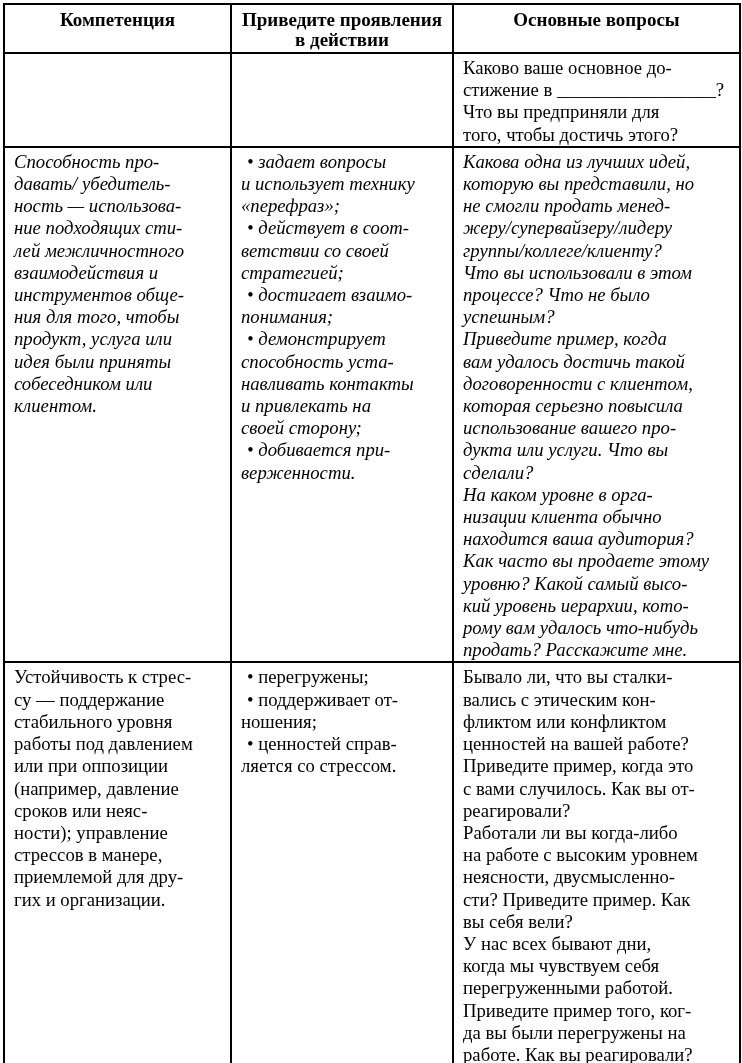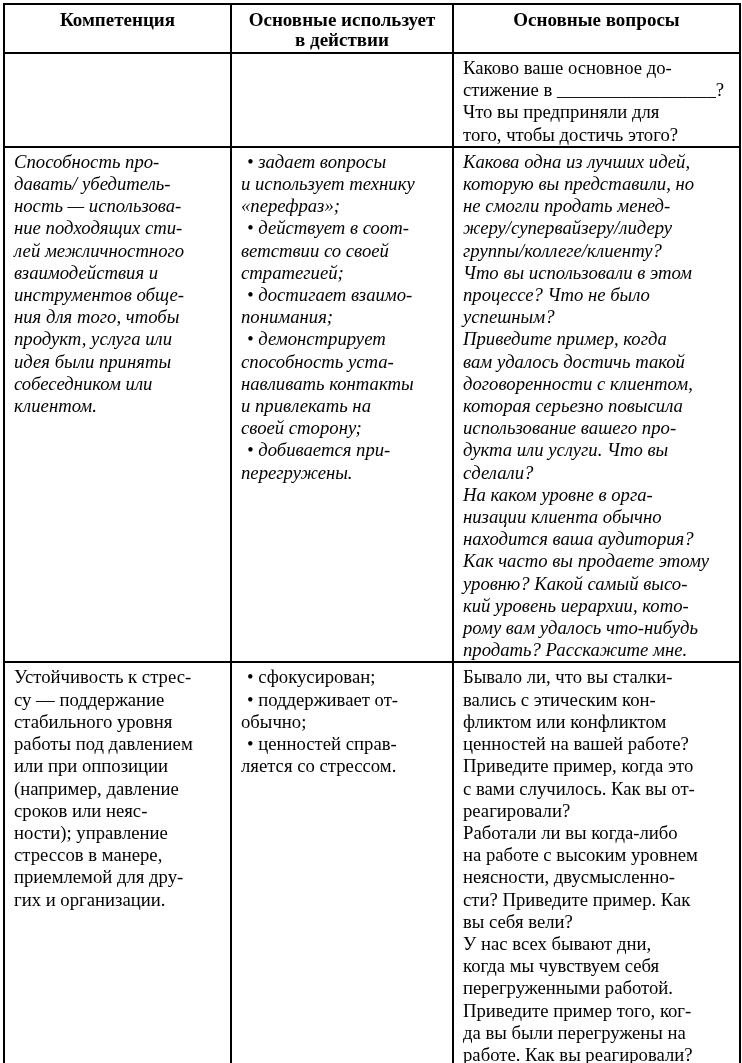--- a/index.html
+++ b/index.html
@@ -65,21 +65,21 @@
 <div class="page">
   <table class="comp-table">
     <colgroup>
       <col class="c1">
       <col class="c2">
       <col class="c3">
     </colgroup>
     <thead>
       <tr class="r-head">
         <th>Компетенция</th>
-        <th>Основные использует
+        <th>Приведите проявления
 в действии</th>
         <th>Основные вопросы</th>
       </tr>
     </thead>
     <tbody>
       <tr class="r-1">
         <td></td>
         <td></td>
         <td>Каково ваше основное до-
 стижение в _________________?
@@ -102,21 +102,21 @@
         <td><div class="bullet-item">• задает вопросы
 и использует технику
 «перефраз»;</div><div class="bullet-item">• действует в соот-
 ветствии со своей
 стратегией;</div><div class="bullet-item">• достигает взаимо-
 понимания;</div><div class="bullet-item">• демонстрирует
 способность уста-
 навливать контакты
 и привлекать на
 своей сторону;</div><div class="bullet-item">• добивается при-
-перегружены.</div></td>
+верженности.</div></td>
         <td>Какова одна из лучших идей,
 которую вы представили, но
 не смогли продать менед-
 жеру/супервайзеру/лидеру
 группы/коллеге/клиенту?
 Что вы использовали в этом
 процессе? Что не было
 успешным?
 Приведите пример, когда
 вам удалось достичь такой
@@ -139,22 +139,22 @@
 су — поддержание
 стабильного уровня
 работы под давлением
 или при оппозиции
 (например, давление
 сроков или неяс-
 ности); управление
 стрессов в манере,
 приемлемой для дру-
 гих и организации.</td>
-        <td><div class="bullet-item">• сфокусирован;</div><div class="bullet-item">• поддерживает от-
-обычно;</div><div class="bullet-item">• ценностей справ-
+        <td><div class="bullet-item">• перегружены;</div><div class="bullet-item">• поддерживает от-
+ношения;</div><div class="bullet-item">• ценностей справ-
 ляется со стрессом.</div></td>
         <td>Бывало ли, что вы сталки-
 вались с этическим кон-
 фликтом или конфликтом
 ценностей на вашей работе?
 Приведите пример, когда это
 с вами случилось. Как вы от-
 реагировали?
 Работали ли вы когда-либо
 на работе с высоким уровнем

